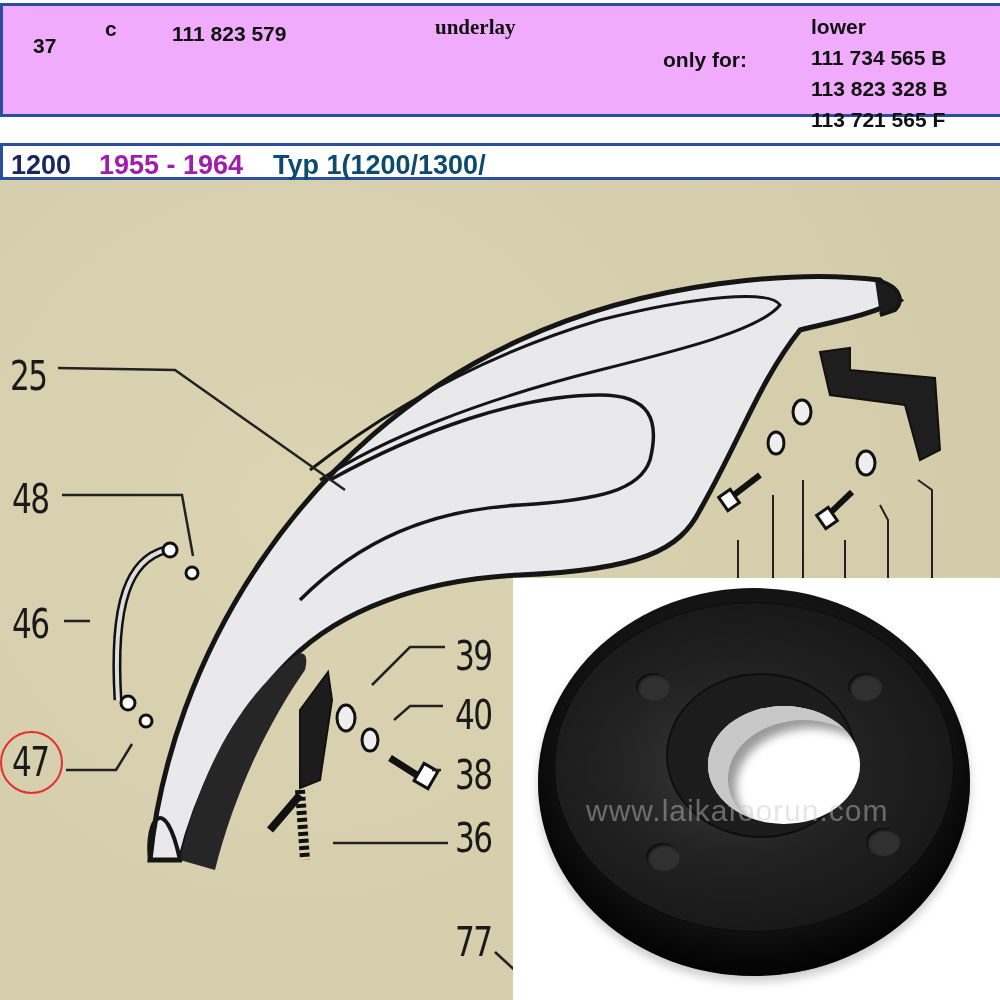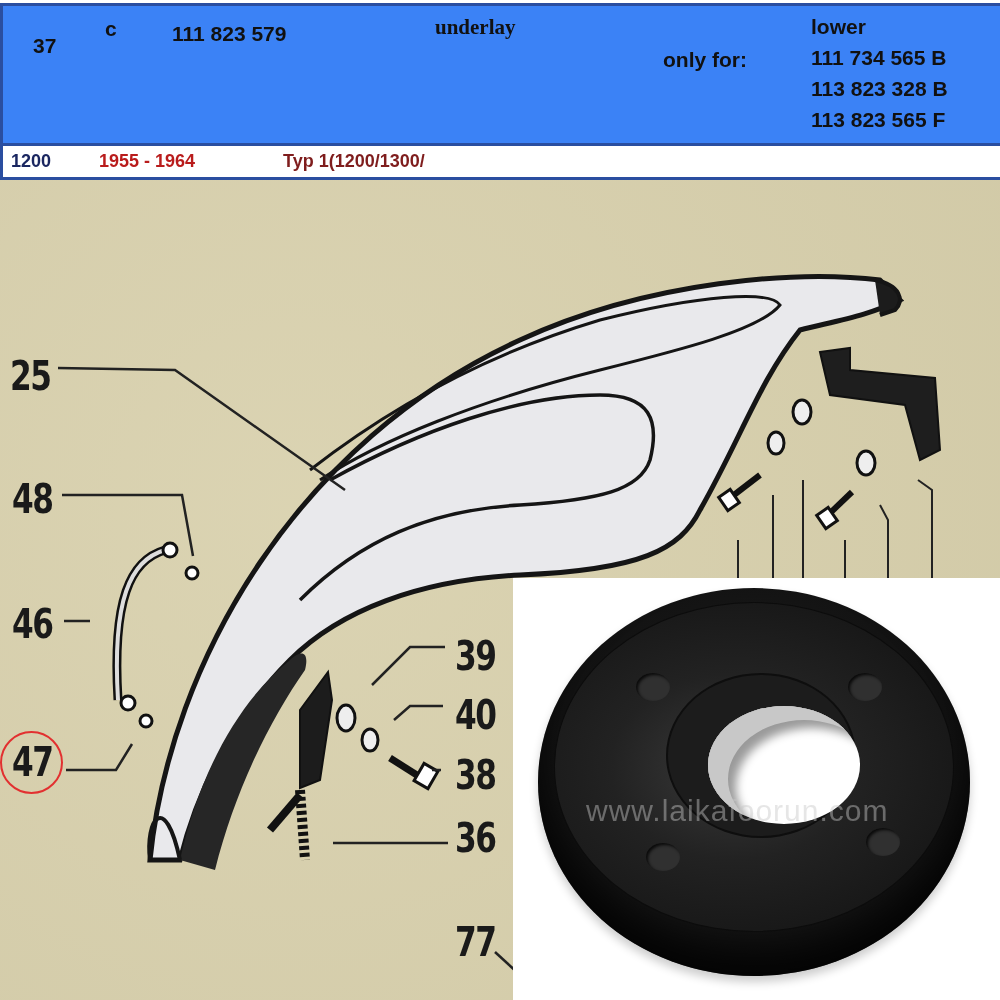--- a/index.html
+++ b/index.html
@@ -1,48 +1,47 @@
 <!DOCTYPE html>
 <html><head>
   <meta charset="utf-8">
   <style>
     * { box-sizing: border-box; margin: 0; padding: 0; }
     html, body { width: 1000px; height: 1000px; overflow: hidden; background: #fff; }
     body { position: relative; font-family: "Liberation Sans", sans-serif; }
 
     
     .part-table {
-      position: absolute; left: 0; top: 3px; width: 1000px; height: 176px;
-      border: 3px solid #2a4ea0; border-right: none; background: #3b82f6;
+      position: absolute; left: 0; top: 3px; width: 1000px; height: 114px;
+      border: 3px solid #2a4ea0; border-right: none; background: #f0abfc;
     }
     .part-table .cell { position: absolute; font-weight: bold; color: #111; font-size: 21px; line-height: 1; }
     .pos-num   { left: 30px; top: 29px; font-size: 21px; }
     .code-mark { left: 102px; top: 12px; font-size: 15px; color: #222; }
     .part-num  { left: 169px; top: 17px; }
     .part-desc { left: 432px; top: 11px; font-family: Liberation Serif, serif; }
     .only-for  { left: 660px; top: 43px; }
     .notes     { left: 808px; top: 10px; }
     .notes span { display: block; margin-bottom: 10px; }
 
     .model-bar {
       position: absolute; left: 0; top: 143px; width: 1000px; height: 37px;
       border: 3px solid #2a4ea0; border-right: none; background: #fff;
     }
-    .model-bar .cell { position: absolute; top: 6px; font-size: 18px; font-weight: bold; line-height: 1; }
+    .model-bar .cell { position: absolute; top: 6px; font-size: 27px; font-weight: bold; line-height: 1; }
     .model-code  { left: 8px; color: #1a2660; }
-    .model-years { left: 96px; color: #b91c1c; }
-    .model-type  { left: 280px; color: #7f1d1d; }
+    .model-years { left: 96px; color: #a21caf; }
+    .model-type  { left: 270px; color: #0c4a6e; }
 
     
     .diagram {
       position: absolute; left: 0; top: 180px; width: 1000px; height: 820px;
       background: #d8d0ac;
       background-image: radial-gradient(circle at 30% 40%, rgba(255,255,255,0.08), rgba(0,0,0,0.03));
       overflow: hidden;
-      font-weight: bold;
     }
     .diagram svg { position: absolute; left: 0; top: 0; }
 
     .callout {
       position: absolute; font-family: "DejaVu Sans", sans-serif; font-size: 40px;
       color: #1a1a1a; letter-spacing: -2px; transform: scaleX(0.78); transform-origin: left top;
       line-height: 1;
     }
     .callout-ring {
       position: absolute; left: 0px; top: 551px; width: 63px; height: 63px;
@@ -87,21 +86,21 @@
 <div class="part-table">
   <span class="cell pos-num">37</span>
   <span class="cell code-mark">c</span>
   <span class="cell part-num">111 823 579</span>
   <span class="cell part-desc">underlay</span>
   <span class="cell only-for">only for:</span>
   <div class="cell notes">
     <span>lower</span>
     <span>111 734 565 B</span>
     <span>113 823 328 B</span>
-    <span>113 823 565 F</span>
+    <span>113 721 565 F</span>
   </div>
 </div>
 
 <div class="model-bar">
   <span class="cell model-code">1200</span>
   <span class="cell model-years">1955 - 1964</span>
   <span class="cell model-type">Typ 1(1200/1300/</span>
 </div>
 
 <div class="diagram">

